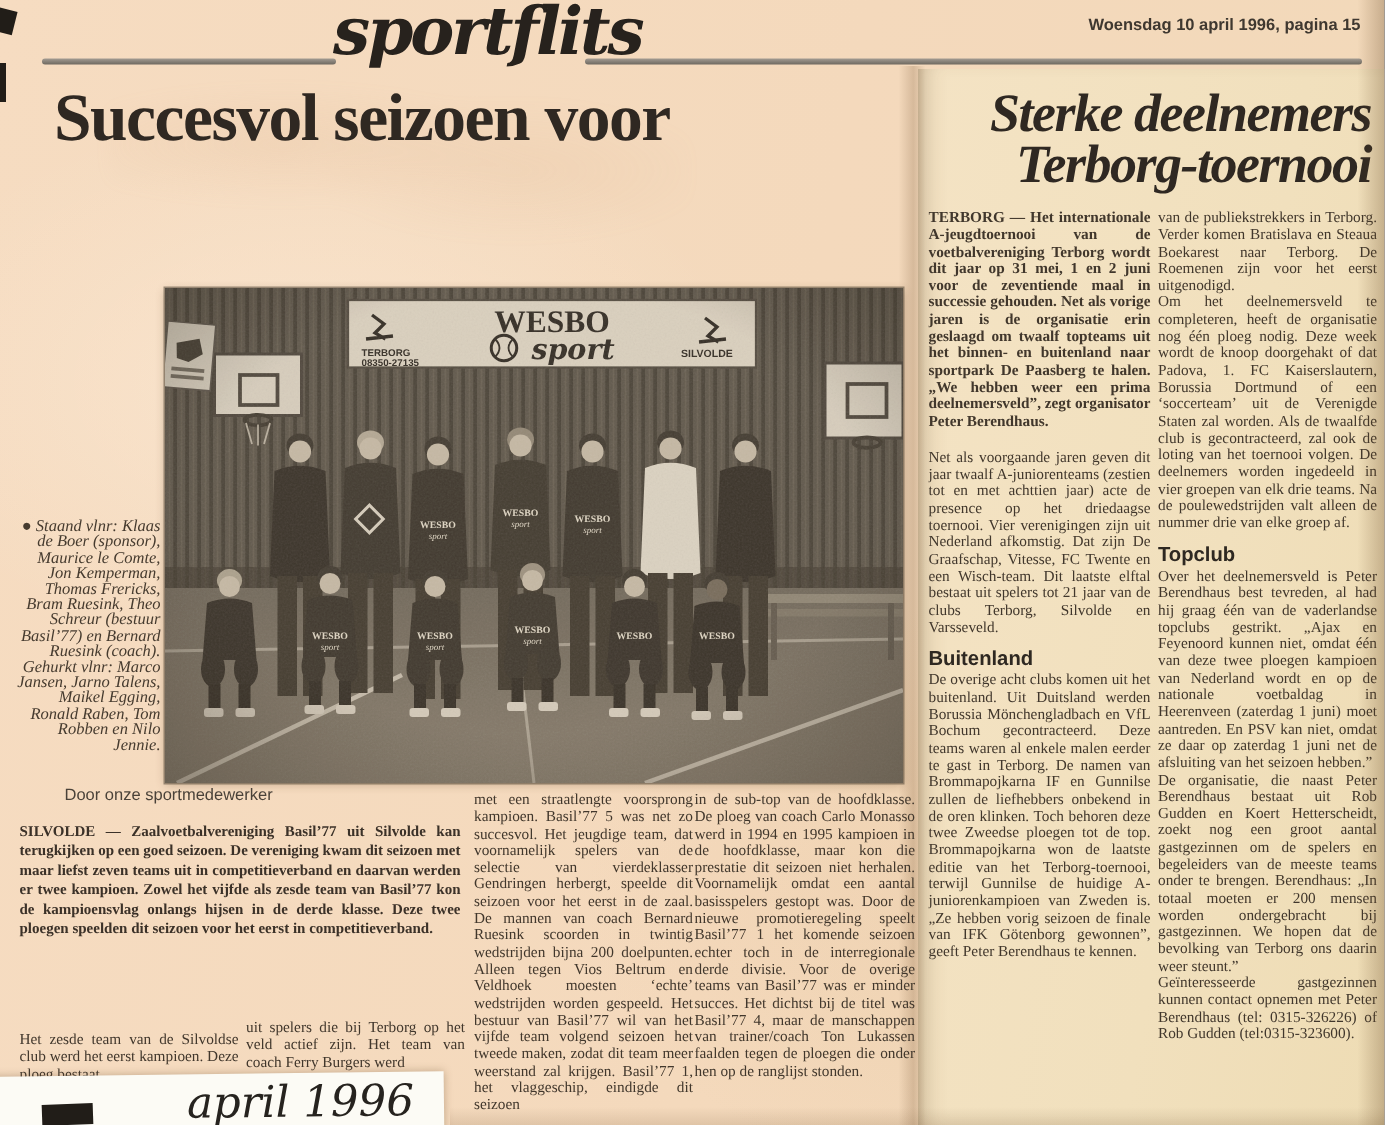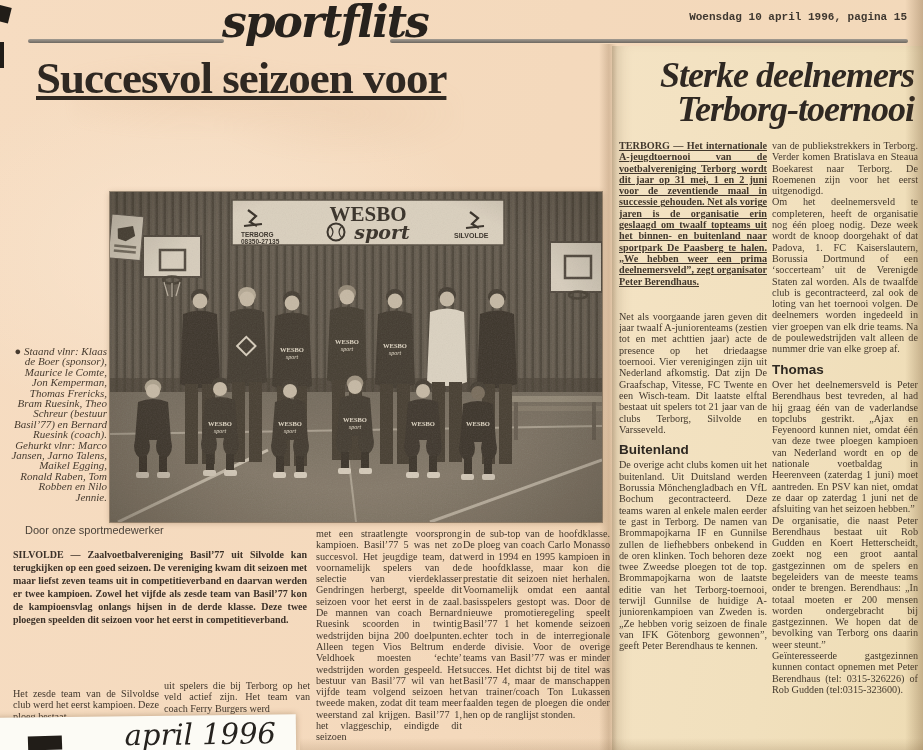--- a/index.html
+++ b/index.html
@@ -13,42 +13,42 @@
       linear-gradient(100deg, #f6dcc1 0%, #f4d9bc 55%, #f2d9b9 100%);
   }
   .abs { position:absolute; }
 
   
   .rule { height:4px; background:linear-gradient(#a39c92,#6e6860); border-radius:2px; }
   .section-title {
     font-family:"DejaVu Serif", serif; font-style:italic; font-weight:bold;
     font-size:44px; letter-spacing:-2px; color:#27221d;
   }
-  .date-line { font-family:Liberation Mono, monospace; font-weight:bold; font-size:11px; color:#3f3830; }
+  .date-line { font-family:Liberation Sans, sans-serif; font-weight:bold; font-size:11px; color:#3f3830; }
 
   
   .ghost {
     filter:blur(5px); opacity:.5; pointer-events:none;
     background:
       radial-gradient(ellipse 60% 50% at 30% 40%, rgba(214,168,128,.30), transparent 70%),
       radial-gradient(ellipse 50% 60% at 70% 55%, rgba(205,158,118,.22), transparent 70%);
   }
   .ink-mark { background:#211d18; }
 
   
   .headline { font-weight:bold; color:#2f2822; letter-spacing:-1px; }
   .headline.big { font-size:45px; line-height:52px; }
   .headline.small { font-size:36px; line-height:34px; text-align:right;font-style:italic; }
 
   .caption { font-style:italic; font-size:11px; line-height:10.4px; text-align:right; color:#463b2f; }
   .byline { font-family:"Liberation Sans", sans-serif; font-size:11px; color:#4a4239; }
   .intro { font-weight:bold; font-size:10px; line-height:13px; text-align:justify; color:#3b3128; }
   .bodycol { font-size:10.2px; line-height:11.3px; text-align:justify; color:#41372c; overflow:hidden; }
   .bodycol p { margin:0; }
-  .bodycol .lead { font-weight:bold; margin-bottom:24px;text-decoration:underline; }
+  .bodycol .lead { font-weight:bold; margin-bottom:13px; }
   .subhead { font-family:"Liberation Sans", sans-serif; font-weight:bold; font-size:13.5px; color:#2e2821; margin:9px 0 4px; }
 
   
   .right-paper {
     background:linear-gradient(100deg,#f4e3c4,#f1e0bd 60%, #eedcb4);
     box-shadow:inset 14px 0 18px -14px rgba(90,60,30,.45);
   }
   .fold-shadow { background:linear-gradient(90deg, rgba(110,75,40,0), rgba(110,75,40,.22) 55%, rgba(110,75,40,0)); }
   .edge-shade-right { background:linear-gradient(90deg, rgba(100,70,35,0), rgba(100,70,35,.30)); }
   .edge-shade-bottom { background:linear-gradient(rgba(100,70,35,0), rgba(100,70,35,.14)); }
@@ -71,21 +71,21 @@
   <div class="abs ghost" style="left:640px; top:54px; width:250px; height:86px; opacity:.35;"></div>
 
   <div class="abs right-paper" style="left:612px; top:46px; width:311px; height:704px;"></div>
   <div class="abs fold-shadow" style="left:599px; top:44px; width:18px; height:706px;"></div>
 
   <div class="abs rule" style="left:28px; top:39px; width:196px;"></div>
   <div class="abs rule" style="left:390px; top:39px; width:518px;"></div>
   <div class="abs section-title" style="left:222px; top:-4px;">sportflits</div>
   <div class="abs date-line" style="right:16px; top:11px;">Woensdag 10 april 1996, pagina 15</div>
 
-  <div class="abs headline big" style="left:36px; top:52px; width:575px;text-decoration:underline;">
+  <div class="abs headline big" style="left:36px; top:52px; width:575px;">
     <div>Succesvol seizoen voor</div>
   </div>
 
   <div class="abs photo-frame" style="left:110px; top:192px; width:492px; height:330px;">
     <svg width="492" height="330" viewBox="0 0 492 330">
       <defs>
         <pattern id="slats" width="8" height="330" patternUnits="userSpaceOnUse">
           <rect width="8" height="330" fill="#57524a"></rect>
           <rect x="5.5" width="2.5" height="330" fill="#403c35"></rect>
           <rect x="2.5" width="1" height="330" fill="#625c52"></rect>
@@ -216,21 +216,21 @@
       </g>
 
       <rect width="492" height="330" filter="url(#grain)" opacity=".55"></rect>
       <rect width="492" height="330" fill="url(#vign)"></rect>
       <rect width="492" height="330" fill="#c49a6e" opacity=".10"></rect>
     </svg>
   </div>
 
   <div class="abs caption" style="left:8px; top:346px; width:99px;">● Staand vlnr: Klaas de Boer (sponsor), Maurice le Comte, Jon Kemperman, Thomas Frericks, Bram Ruesink, Theo Schreur (bestuur Basil’77) en Bernard Ruesink (coach). Gehurkt vlnr: Marco Jansen, Jarno Talens, Maikel Egging, Ronald Raben, Tom Robben en Nilo Jennie.</div>
 
-  <div class="abs byline" style="left:8px; top:524px;padding-left:17px;">Door onze sportmedewerker</div>
+  <div class="abs byline" style="left:26px; top:524px;padding-left:17px;">Door onze sportmedewerker</div>
 
   <div class="abs intro" style="left:13px; top:548px; width:294px;">SILVOLDE — Zaalvoetbalvereniging Basil’77 uit Silvolde kan terugkijken op een goed seizoen. De vereniging kwam dit seizoen met maar liefst zeven teams uit in competitieverband en daarvan werden er twee kampioen. Zowel het vijfde als zesde team van Basil’77 kon de kampioensvlag onlangs hijsen in de derde klasse. Deze twee ploegen speelden dit seizoen voor het eerst in competitieverband.</div>
 
   <div class="abs bodycol" style="left:13px; top:660px; width:146px; height:54px;margin-top:28px;">Het zesde team van de Silvoldse club werd het eerst kampioen. Deze ploeg bestaat</div>
   <div class="abs bodycol" style="left:164px; top:660px; width:146px; height:54px;margin-top:20px;">uit spelers die bij Terborg op het veld actief zijn. Het team van coach Ferry Burgers werd</div>
   <div class="abs bodycol" style="left:316px; top:528px; width:146px; height:222px;">met een straatlengte voorsprong kampioen. Basil’77 5 was net zo succesvol. Het jeugdige team, dat voornamelijk spelers van de selectie van vierdeklasser Gendringen herbergt, speelde dit seizoen voor het eerst in de zaal. De mannen van coach Bernard Ruesink scoorden in twintig wedstrijden bijna 200 doelpunten. Alleen tegen Vios Beltrum en Veldhoek moesten ‘echte’ wedstrijden worden gespeeld. Het bestuur van Basil’77 wil van het vijfde team volgend seizoen het tweede maken, zodat dit team meer weerstand zal krijgen. Basil’77 1, het vlaggeschip, eindigde dit seizoen</div>
   <div class="abs bodycol" style="left:463px; top:528px; width:147px; height:222px;">in de sub-top van de hoofdklasse. De ploeg van coach Carlo Monasso werd in 1994 en 1995 kampioen in de hoofdklasse, maar kon die prestatie dit seizoen niet herhalen. Voornamelijk omdat een aantal basisspelers gestopt was. Door de nieuwe promotieregeling speelt Basil’77 1 het komende seizoen echter toch in de interregionale derde divisie. Voor de overige teams van Basil’77 was er minder succes. Het dichtst bij de titel was Basil’77 4, maar de manschappen van trainer/coach Ton Lukassen faalden tegen de ploegen die onder hen op de ranglijst stonden.</div>
 
   <div class="abs note-box" style="left:-6px; top:716px; width:302px; height:44px;">
     <span>april 1996</span>
@@ -244,21 +244,21 @@
   <div class="abs bodycol" style="left:619px; top:140px; width:148px; height:610px;">
     <p class="lead">TERBORG — Het internationale A-jeugdtoernooi van de voetbalvereniging Terborg wordt dit jaar op 31 mei, 1 en 2 juni voor de zeventiende maal in successie gehouden. Net als vorige jaren is de organisatie erin geslaagd om twaalf topteams uit het binnen- en buitenland naar sportpark De Paasberg te halen. „We hebben weer een prima deelnemersveld”, zegt organisator Peter Berendhaus.</p>
     <p>Net als voorgaande jaren geven dit jaar twaalf A-juniorenteams (zestien tot en met achttien jaar) acte de presence op het driedaagse toernooi. Vier verenigingen zijn uit Nederland afkomstig. Dat zijn De Graafschap, Vitesse, FC Twente en een Wisch-team. Dit laatste elftal bestaat uit spelers tot 21 jaar van de clubs Terborg, Silvolde en Varsseveld.</p>
     <div class="subhead">Buitenland</div>
     <p>De overige acht clubs komen uit het buitenland. Uit Duitsland werden Borussia Mönchengladbach en VfL Bochum gecontracteerd. Deze teams waren al enkele malen eerder te gast in Terborg. De namen van Brommapojkarna IF en Gunnilse zullen de liefhebbers onbekend in de oren klinken. Toch behoren deze twee Zweedse ploegen tot de top. Brommapojkarna won de laatste editie van het Terborg-toernooi, terwijl Gunnilse de huidige A-juniorenkampioen van Zweden is. „Ze hebben vorig seizoen de finale van IFK Götenborg gewonnen”, geeft Peter Berendhaus te kennen.</p>
   </div>
 
   <div class="abs bodycol" style="left:772px; top:140px; width:146px; height:610px;">
     <p>van de publiekstrekkers in Terborg. Verder komen Bratislava en Steaua Boekarest naar Terborg. De Roemenen zijn voor het eerst uitgenodigd.</p>
     <p>Om het deelnemersveld te completeren, heeft de organisatie nog één ploeg nodig. Deze week wordt de knoop doorgehakt of dat Padova, 1. FC Kaiserslautern, Borussia Dortmund of een ‘soccerteam’ uit de Verenigde Staten zal worden. Als de twaalfde club is gecontracteerd, zal ook de loting van het toernooi volgen. De deelnemers worden ingedeeld in vier groepen van elk drie teams. Na de poulewedstrijden valt alleen de nummer drie van elke groep af.</p>
-    <div class="subhead">Thomas</div>
+    <div class="subhead">Topclub</div>
     <p>Over het deelnemersveld is Peter Berendhaus best tevreden, al had hij graag één van de vaderlandse topclubs gestrikt. „Ajax en Feyenoord kunnen niet, omdat één van deze twee ploegen kampioen van Nederland wordt en op de nationale voetbaldag in Heerenveen (zaterdag 1 juni) moet aantreden. En PSV kan niet, omdat ze daar op zaterdag 1 juni net de afsluiting van het seizoen hebben.”</p>
     <p>De organisatie, die naast Peter Berendhaus bestaat uit Rob Gudden en Koert Hetterscheidt, zoekt nog een groot aantal gastgezinnen om de spelers en begeleiders van de meeste teams onder te brengen. Berendhaus: „In totaal moeten er 200 mensen worden ondergebracht bij gastgezinnen. We hopen dat de bevolking van Terborg ons daarin weer steunt.”</p>
     <p>Geïnteresseerde gastgezinnen kunnen contact opnemen met Peter Berendhaus (tel: 0315-326226) of Rob Gudden (tel:0315-323600).</p>
   </div>
 
   <div class="abs ink-mark" style="left:-4px; top:6px; width:14px; height:16px; transform:rotate(14deg);"></div>
   <div class="abs ink-mark" style="left:-4px; top:42px; width:8px; height:26px;"></div>
   <div class="abs ink-mark" style="left:28px; top:736px; width:34px; height:14px; transform:rotate(-2deg);"></div>
   <div class="abs edge-shade-right" style="left:905px; top:0; width:18px; height:750px;"></div>
   <div class="abs edge-shade-bottom" style="left:300px; top:738px; width:623px; height:12px;"></div>

